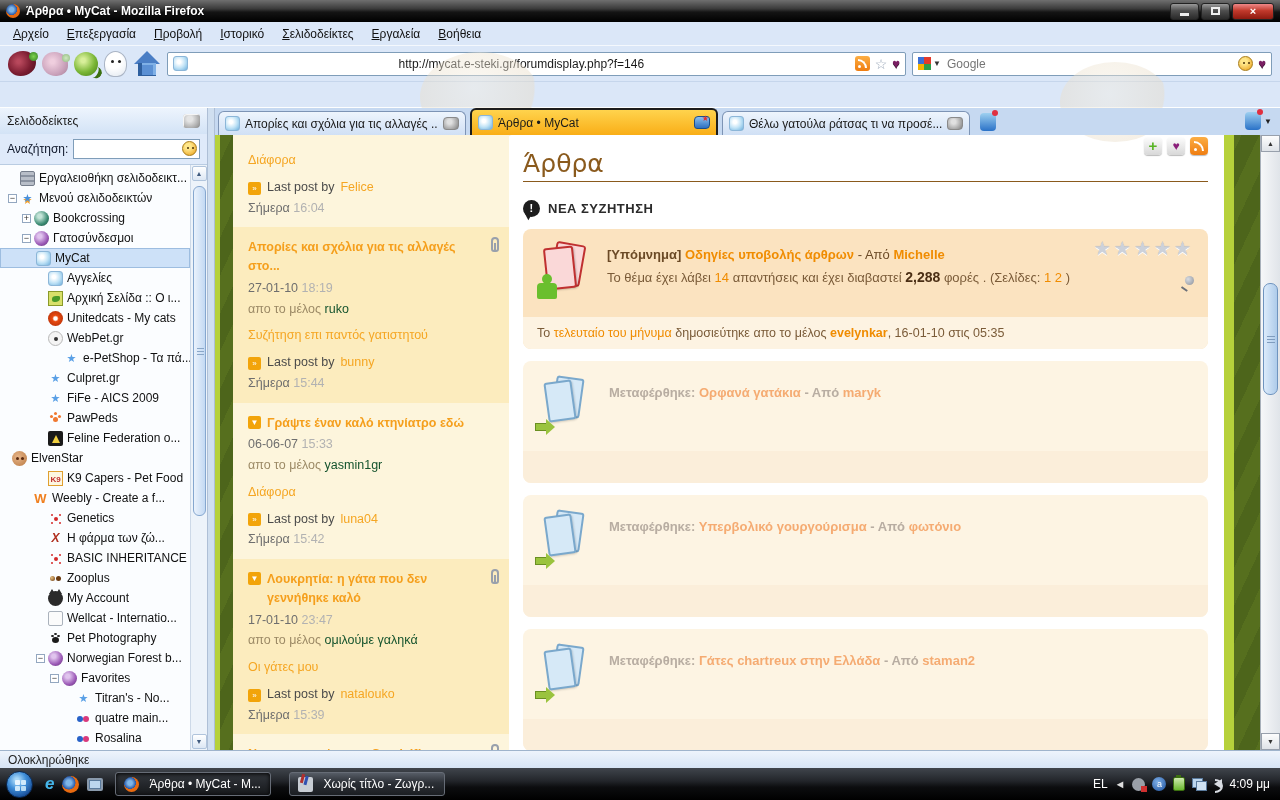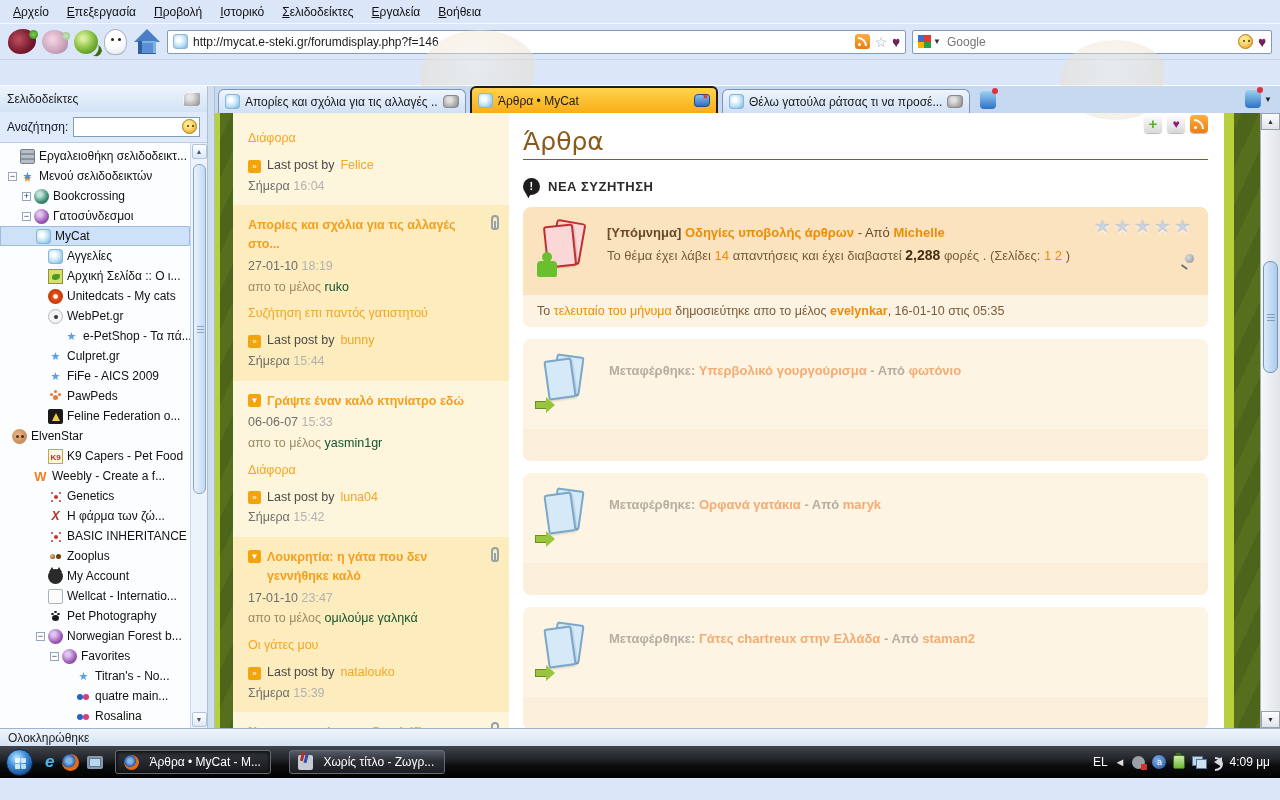--- a/index.html
+++ b/index.html
@@ -35,21 +35,21 @@
   .tb-reload::after { content:""; position:absolute; right:-4px; bottom:-2px; width:10px; height:12px; border-right:4px solid #3c7010; border-radius:0 60% 60% 40%; transform:rotate(25deg); }
   .tb-stop { width:23px; height:26px; border:1px solid #aab4c4; border-radius:50% 50% 42% 42%; background:radial-gradient(circle at 42% 35%, #ffffff 40%, #dfe6ef); }
   .tb-stop::after { content:""; position:absolute; left:6px; top:8px; width:3px; height:3px; border-radius:50%; background:#222; box-shadow:7px 0 0 #222; }
   .tb-home { width:28px; height:26px; }
   .tb-home::before { content:""; position:absolute; left:1px; top:0; border-left:13px solid transparent; border-right:13px solid transparent; border-bottom:13px solid #4a7ec5; }
   .tb-home::after { content:""; position:absolute; left:5px; top:12px; width:18px; height:13px; background:#5b90d4; box-shadow:inset 4px -1px 0 #2e5f9e, inset -3px 2px 0 #7fb0e6; }
   .tb-home .door { position:absolute; left:11px; top:17px; width:5px; height:8px; background:#e8f2fb; border:1px solid #2e5f9e; }
 
   .urlbar { flex:1; height:24px; background:#fff; border:1px solid #7f9db9; border-radius:2px; display:flex; align-items:center; padding:0 5px; gap:5px; }
   .favicon { width:15px; height:15px; flex:none; border-radius:3px; border:1px solid #8cb6d8; background:radial-gradient(circle at 38% 38%, #fff 15%, #bfe2f6 55%, #6fb0dc); }
-  .urlinput { flex:1; border:none; outline:none; font-size:12px; color:#1a1a1a; font-family:"Liberation Sans",sans-serif; background:transparent; }
+  .urlinput { flex:1; border:none; outline:none; font-size:12px; color:#1a1a1a; font-family:"Liberation Sans",sans-serif; background:transparent;text-align:center; }
   .rss-ico { width:15px; height:15px; border-radius:3px; background:linear-gradient(#fcae44,#ef7d11); position:relative; flex:none; }
   .rss-ico::before { content:""; position:absolute; left:3px; bottom:3px; width:3px; height:3px; border-radius:50%; background:#fff; }
   .rss-ico::after { content:""; position:absolute; left:3px; bottom:3px; width:7px; height:7px; border:2px solid #fff; border-left:none; border-bottom:none; border-radius:0 100% 0 0; }
   .star-ico { color:#9aa7b8; font-size:14px; line-height:14px; flex:none; }
   .heart-ico { color:#7a1f63; font-size:13px; line-height:13px; flex:none; text-shadow:0 1px 0 #30102a; }
 
   .searchbox { width:360px; height:24px; background:#fff; border:1px solid #7f9db9; border-radius:2px; display:flex; align-items:center; padding:0 5px; gap:5px; flex:none; }
   .g-ico { width:24px; height:15px; display:flex; align-items:center; gap:2px; flex:none; }
   .g-sq { width:13px; height:13px; background:
       linear-gradient(90deg,#3b6fd4 50%,#e23a2a 50%) top/13px 7px no-repeat,
@@ -239,20 +239,33 @@
   .tr-net::before { content:""; position:absolute; left:0; top:0; width:9px; height:8px; background:#bcd6ee; border:1px solid #5a7a9c; }
   .tr-net::after { content:""; position:absolute; right:0; bottom:0; width:9px; height:8px; background:#cfe2f2; border:1px solid #5a7a9c; }
   .tr-vol { width:0; height:0; border-top:5px solid transparent; border-bottom:5px solid transparent; border-right:8px solid #d8dce2; position:relative; }
   .tr-vol::after { content:""; position:absolute; left:1px; top:-5px; width:6px; height:10px; border:2px solid #d8dce2; border-left:none; border-radius:0 100% 100% 0 / 0 50% 50% 0; }
 </style>
 </head>
 <body>
 
 <div id="screen">
 
+  <div class="titlebar">
+    <span class="fx-logo"></span>
+    <span class="tb-title">Άρθρα • MyCat - Mozilla Firefox</span>
+    <span class="wincontrols">
+      <span class="winbtn">
+          <span class="minbar"></span>
+        </span>
+      <span class="winbtn">
+          <span class="restbox"></span>
+        </span>
+      <span class="winbtn close">×</span>
+    </span>
+  </div>
 
   <div class="menubar">
     <ul>
 
     <li>Αρχείο</li>
         <li>Επεξεργασία</li>
         <li>Προβολή</li>
         <li>Ιστορικό</li>
         <li>Σελιδοδείκτες</li>
         <li>Εργαλεία</li>
@@ -653,39 +666,39 @@
 
             <div class="moved">
                   <div class="moved-body">
                     <span class="thread-ico">
                       <span class="mpg mpg1"></span>
                       <span class="mpg mpg2"></span>
                       <span class="marrow"></span>
                     </span>
                     <div class="moved-text">
                       <span>Μεταφέρθηκε:</span>
-                      <span class="mlink">Υπερβολικό γουργούρισμα</span>
+                      <span class="mlink">Ορφανά γατάκια</span>
                       <span>- Από</span>
-                      <span class="mlink">φωτόνιο</span>
+                      <span class="mlink">maryk</span>
                     </div>
                   </div>
                   <div class="moved-foot"></div>
                 </div>
                 <div class="moved">
                   <div class="moved-body">
                     <span class="thread-ico">
                       <span class="mpg mpg1"></span>
                       <span class="mpg mpg2"></span>
                       <span class="marrow"></span>
                     </span>
                     <div class="moved-text">
                       <span>Μεταφέρθηκε:</span>
-                      <span class="mlink">Ορφανά γατάκια</span>
+                      <span class="mlink">Υπερβολικό γουργούρισμα</span>
                       <span>- Από</span>
-                      <span class="mlink">maryk</span>
+                      <span class="mlink">φωτόνιο</span>
                     </div>
                   </div>
                   <div class="moved-foot"></div>
                 </div>
                 <div class="moved">
                   <div class="moved-body">
                     <span class="thread-ico">
                       <span class="mpg mpg1"></span>
                       <span class="mpg mpg2"></span>
                       <span class="marrow"></span>

